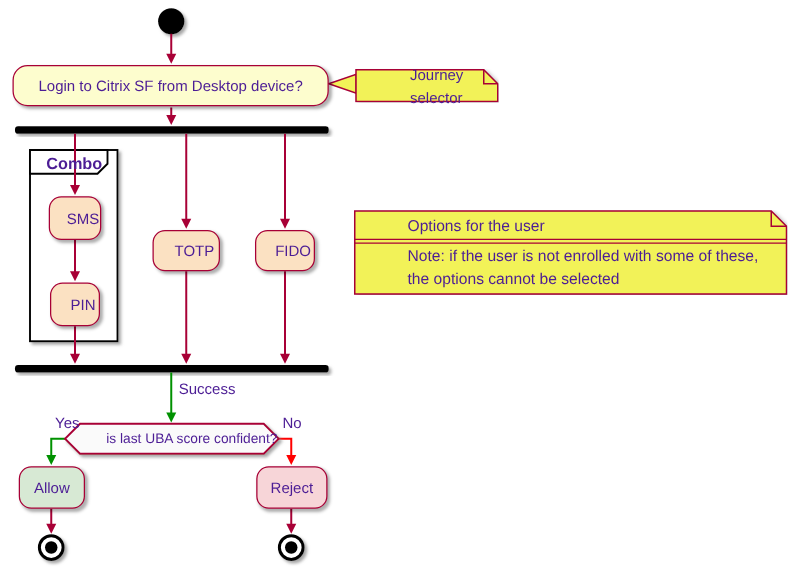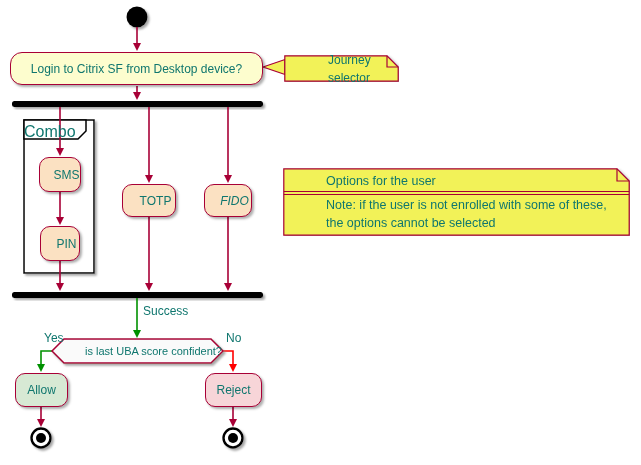--- a/index.html
+++ b/index.html
@@ -1,37 +1,37 @@
 <!DOCTYPE html>
 <html><head>
 <meta charset="utf-8">
 <style>
   html,body{margin:0;padding:0;background:#ffffff;}
   #canvas{
     position:relative;width:641px;height:465px;background:#ffffff;overflow:hidden;
-    font-family:"Liberation Sans","DejaVu Sans",sans-serif;color:#0f766e;
+    font-family:"Liberation Sans","DejaVu Sans",sans-serif;color:#4c1d95;
   }
   #wires{position:absolute;left:0;top:0;width:641px;height:465px;}
   .act{
     position:absolute;display:flex;align-items:center;justify-content:center;
     background:#FDFDCE;border:1.5px solid #A80036;border-radius:12px;
     font-size:12px;line-height:1;box-shadow:2px 2px 2.5px rgba(0,0,0,0.32);
     box-sizing:border-box;white-space:nowrap;
   }
   .act.peach{background:#FBE1C2;border-radius:10px;padding-left:13px;}
   .act.green{background:#D7E9D4;border-radius:10px;}
   .act.pink{background:#F7D5D8;border-radius:10px;}
   .edge-label{position:absolute;font-size:12px;line-height:1.1;white-space:nowrap;}
   .decision-text{
     position:absolute;left:68px;top:339px;width:171px;height:24px;
     display:flex;align-items:center;justify-content:center;
     font-size:11px;white-space:nowrap;text-align:center;
   }
   .partition-title{
-    position:absolute;left:24px;top:123px;font-size:16px;font-weight:400;white-space:nowrap;
+    position:absolute;left:37px;top:123px;font-size:13px;font-weight:700;white-space:nowrap;
   }
   .note{position:absolute;}
   .note svg{position:absolute;left:0;top:0;}
   .note .shape{filter:drop-shadow(2px 2px 1.5px rgba(0,0,0,0.35));}
   .note-text{
     position:absolute;font-size:12.5px;line-height:18px;white-space:pre-line;margin-left:34px;
   }
   #note-journey-text{left:10px;top:0;height:27px;display:flex;align-items:center;font-size:12px;}
   #note-options-title{left:9px;top:4px;}
   #note-options-body{left:9px;top:28px;right:9px;}
@@ -120,21 +120,21 @@
   </div>
 
   <div class="act peach" style="left:40px;top:226px;width:40px;height:35px;">
     <span>PIN</span>
   </div>
 
   <div class="act peach" style="left:122px;top:184px;width:54px;height:33px;">
     <span>TOTP</span>
   </div>
 
-  <div class="act peach" style="left:204px;top:184px;width:48px;height:33px;font-style:italic;">
+  <div class="act peach" style="left:204px;top:184px;width:48px;height:33px;">
     <span>FIDO</span>
   </div>
 
   <div class="act green" style="left:15px;top:373px;width:53px;height:34px;">
     <span>Allow</span>
   </div>
 
   <div class="act pink" style="left:205px;top:373px;width:57px;height:34px;">
     <span>Reject</span>
   </div>

